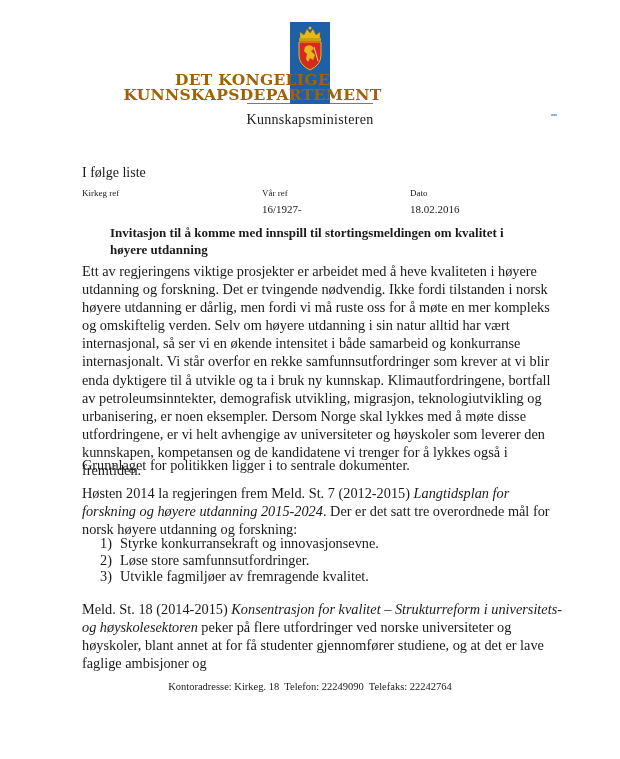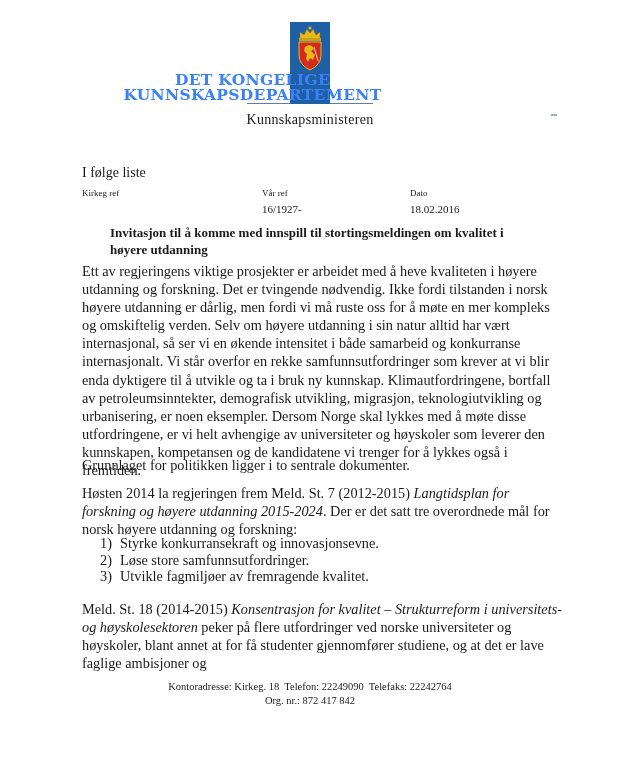--- a/index.html
+++ b/index.html
@@ -3,21 +3,21 @@
   <meta charset="utf-8">
   <style>
     html, body { margin: 0; padding: 0; background: #ffffff; }
     body { width: 620px; height: 759px; position: relative; overflow: hidden;
            font-family: "Liberation Serif", "DejaVu Serif", serif; color: #1a1a1a; }
     .header { position: absolute; left: 0; top: 0; width: 620px; text-align: center; }
     .emblem { position: absolute; left: 290px; top: 22px; width: 40px; height: 80px; background: #1f5fa6; }
     .emblem svg { position: absolute; left: 4px; top: 3px; }
     .dept-name { position: absolute; left: 0; top: 72px; width: 505px; text-align: center;
                  font-family: "DejaVu Serif", serif; font-weight: bold; font-size: 15.5px;
-                 line-height: 15px; letter-spacing: 0.3px; color: #3b82f6; }
+                 line-height: 15px; letter-spacing: 0.3px; color: #a16207; }
     .dept-line { position: absolute; left: 247px; top: 103px; width: 126px; height: 1px; background: #5a7fae; }
     .dept-bar { position: absolute; left: 290px; top: 101px; width: 40px; height: 3px; background: #1f5fa6; }
     .ministry { position: absolute; left: 0; top: 112px; width: 620px; text-align: center; font-size: 14px; letter-spacing: 0.3px; }
     .mark { position: absolute; left: 551px; top: 114px; width: 6px; height: 2px; background: #8fb6d8; }
 
     .recipient { position: absolute; left: 82px; top: 165px; font-size: 14px; }
     .refs { position: absolute; top: 188px; font-size: 9px; }
     .refs .val { display: block; font-size: 11px; margin-top: 5px; }
     .ref-deres { left: 82px; }
     .ref-var { left: 262px; }
@@ -91,14 +91,13 @@
   <li><span class="num">2)</span><span>Løse store samfunnsutfordringer.</span></li>
   <li><span class="num">3)</span><span>Utvikle fagmiljøer av fremragende kvalitet.</span></li>
 </ol>
 
 <div class="body p4">
   <span>Meld. St. 18 (2014-2015) </span><em>Konsentrasjon for kvalitet – Strukturreform i universitets- og høyskolesektoren</em><span> peker på flere utfordringer ved norske universiteter og høyskoler, blant annet at for få studenter gjennomfører studiene, og at det er lave faglige ambisjoner og</span>
 </div>
 
 <div class="footer">
   <div style="white-space: pre;">Kontoradresse: Kirkeg. 18  Telefon: 22249090  Telefaks: 22242764</div>
-  <div>Org. nr.: 872 417 842</div>
 </div>
 
 </body></html>

